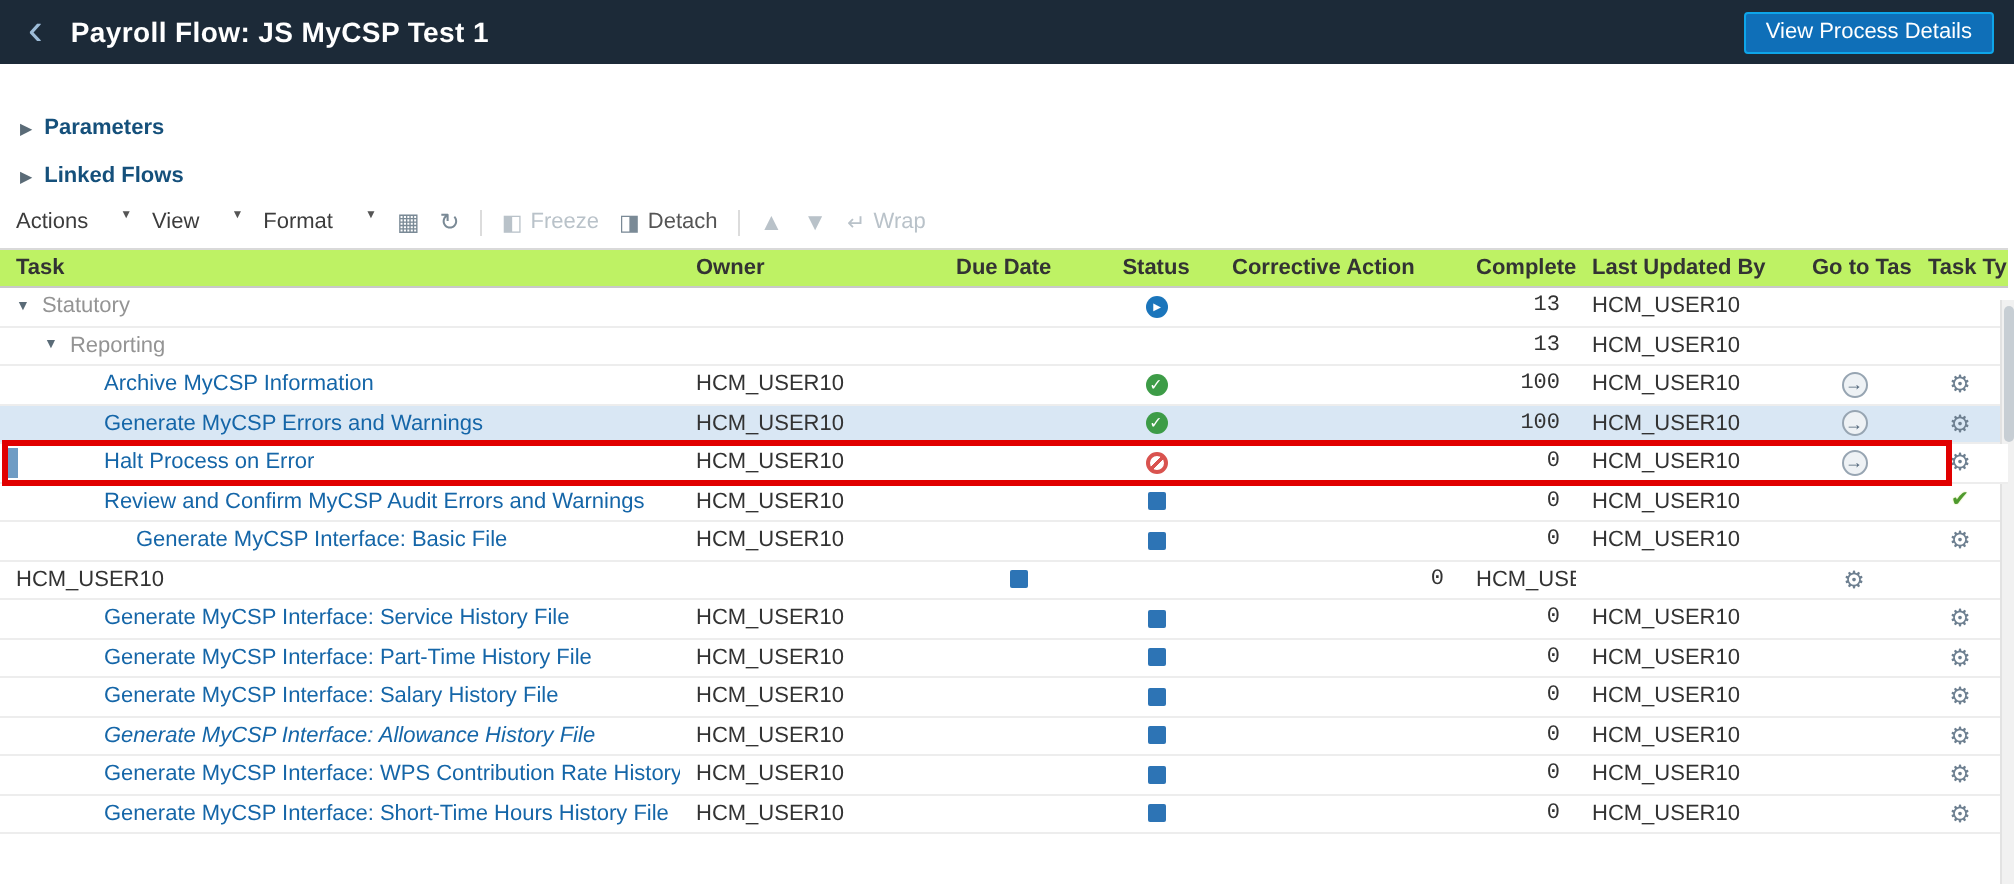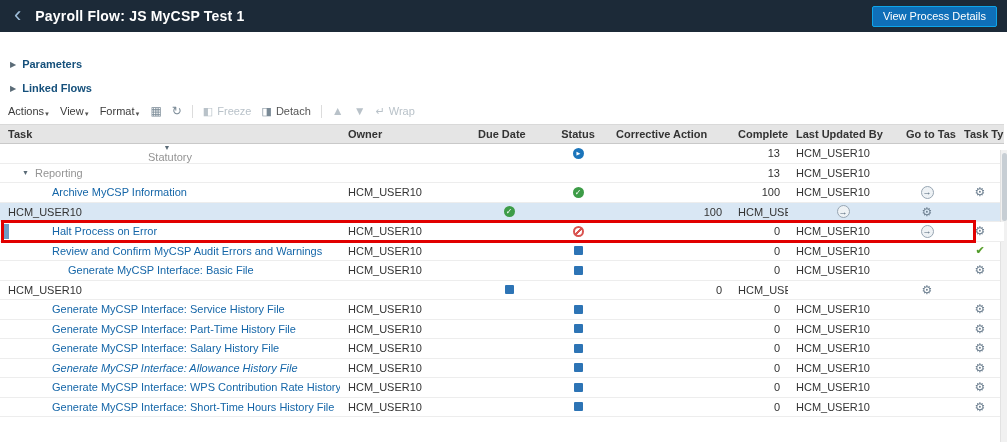--- a/index.html
+++ b/index.html
@@ -20,42 +20,42 @@
   .disclosure { color:#5a6b77; font-size:8px; margin-right:6px; }
   .section-label { color:#15507b; font-size:11px; font-weight:bold; }
 
   
   .tabs { display:flex; align-items:flex-end; height:28px; margin-top:4px; padding-left:10px; border-bottom:1px solid #d8d8d8; }
   .tab { font-size:11.5px; color:#3c5a74; padding:4px 2px 6px; margin-right:28px; cursor:pointer; }
   .tab.active { font-weight:bold; color:#1c3a52; border-bottom:3px solid #39718f; margin-bottom:-1px; padding-bottom:4px; }
 
   
   .toolbar { display:flex; align-items:center; height:22px; padding-left:8px; gap:10px; font-size:11px; color:#3c3c3c; }
-  .menu { cursor:pointer; display:inline-flex; align-items:flex-end; gap:0; }
+  .menu { cursor:pointer; display:inline-flex; align-items:flex-start; gap:16px; }
   .caret { font-size:6px; color:#555; }
   .tb-sep { width:1px; height:13px; background:#dcdcdc; }
   .tb-icon { color:#7a8a96; font-size:12px; cursor:pointer; }
   .tb-btn { display:inline-flex; align-items:center; gap:4px; color:#555; cursor:pointer; }
   .tb-ic { color:#7a8a96; font-size:11px; }
   .disabled, .disabled .tb-ic { color:#b9c2c9 !important; }
 
   
   .table { --cols: 340px 130px 78px 60px 122px 58px 110px 58px 48px; position:relative; margin-top:2px; width:1004px; }
   .thead { display:grid; grid-template-columns:var(--cols); height:20px; align-items:center;
-           background:#e5e5e5; border-top:1px solid #d9d9d9; border-bottom:1px solid #c9c9c9; }
+           background:#bef264; border-top:1px solid #d9d9d9; border-bottom:1px solid #c9c9c9; }
   .th { font-size:11px; font-weight:bold; color:#333; padding:0 8px; white-space:nowrap; overflow:hidden; }
   .th.c3, .th.c7, .th.c8 { text-align:center; }
   .th.c5 { text-align:right; }
 
   .tr { position:relative; display:grid; grid-template-columns:var(--cols); height:19.5px; align-items:center;
         border-bottom:1px solid #ededed; background:#fff; }
   .tr.selected { background:#d9e7f4; }
   .td { display:flex; align-items:center; font-size:11px; color:#333; padding:0 8px; white-space:nowrap; overflow:hidden; }
   .td.c3, .td.c7, .td.c8 { justify-content:center; }
-  .td.c5 { justify-content:flex-end; }
+  .td.c5 { justify-content:flex-end;font-family:Liberation Mono, monospace; }
   .task-link { color:var(--link); cursor:pointer; }
   .group-label { color:#949494; }
   .tri { color:#5a6b77; font-size:7px; margin-right:6px; cursor:pointer; }
 
   
   .st { display:inline-flex; align-items:center; justify-content:center; }
   .st-completed { width:11px; height:11px; border-radius:50%; background:var(--status-completed); color:#fff; font-size:8px; }
   .st-in-progress { width:11px; height:11px; border-radius:50%; background:var(--status-in-progress); color:#fff; font-size:5px; padding-left:1px; }
   .st-not-started { width:9px; height:9px; border-radius:1px; background:var(--status-not-started); }
   .st-error { width:11px; height:11px; border-radius:50%; border:2px solid var(--status-error);
@@ -139,21 +139,21 @@
         <div class="th c2">Due Date</div>
         <div class="th c3">Status</div>
         <div class="th c4">Corrective Action</div>
         <div class="th c5">Complete(%)</div>
         <div class="th c6">Last Updated By</div>
         <div class="th c7">Go to Task</div>
         <div class="th c8">Task Type</div>
       </div>
     <div class="tbody">
         <div class="tr">
-          <div class="td c0" style="padding-left: 8px; flex-direction: column;">
+          <div class="td c0" style="padding-left: 8px;">
             <span class="tri">▼</span>
             <span class="group-label">Statutory</span>
           </div>
           <div class="td c1"></div>
           <div class="td c2"></div>
           <div class="td c3">
             <span class="st st-in-progress">▶</span>
           </div>
           <div class="td c4"></div>
           <div class="td c5">13</div>
@@ -188,20 +188,23 @@
           <div class="td c5">100</div>
           <div class="td c6">HCM_USER10</div>
           <div class="td c7">
             <span class="goto">→</span>
           </div>
           <div class="td c8">
             <span class="tt-auto">⚙</span>
           </div>
         </div>
         <div class="tr selected">
+          <div class="td c0" style="padding-left: 52px;">
+            <span class="task-link">Generate MyCSP Errors and Warnings</span>
+          </div>
           <div class="td c1">HCM_USER10</div>
           <div class="td c2"></div>
           <div class="td c3">
             <span class="st st-completed">✓</span>
           </div>
           <div class="td c4"></div>
           <div class="td c5">100</div>
           <div class="td c6">HCM_USER10</div>
           <div class="td c7">
             <span class="goto">→</span>

